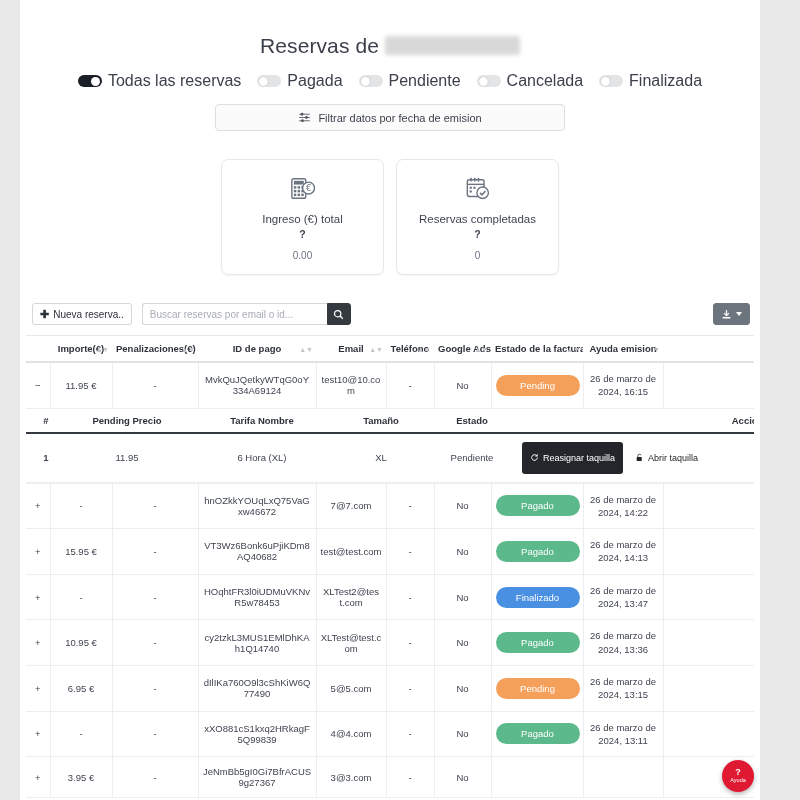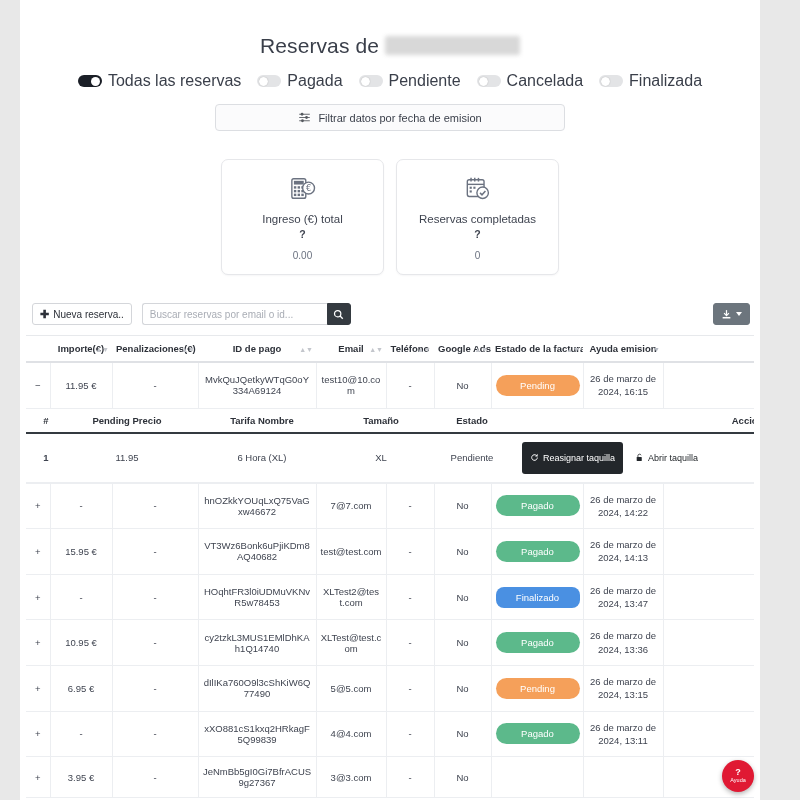--- a/index.html
+++ b/index.html
@@ -172,21 +172,21 @@
   table.grid td:last-child { border-right: none; }
   td.expander { width: 22px; color: #b9bdc4; font-size: 11px; cursor: pointer; }
   .col-date { line-height: 1.4; }
   .badge {
     display: inline-block; min-width: 84px;
     padding: 5px 8px; border-radius: 16px;
     color: #fff; font-size: 9.5px;
   }
   .badge.pending { background: #f5a05a; }
   .badge.paid { background: #5cb98b; }
-  .badge.finished { background: #4a90e2; border-radius: 8px; }
+  .badge.finished { background: #4a90e2; }
 
   
   tr.sub-row > td { padding: 0; border-right: none; background: #fff; }
   table.subgrid { border-collapse: collapse; width: 100%; table-layout: fixed; }
   table.subgrid th {
     font-size: 9.5px; font-weight: 700; color: #2d3139;
     padding: 6px 4px; text-align: center;
     border-bottom: 2px solid #343a40; border-top: none;
     background: #fff;
   }

